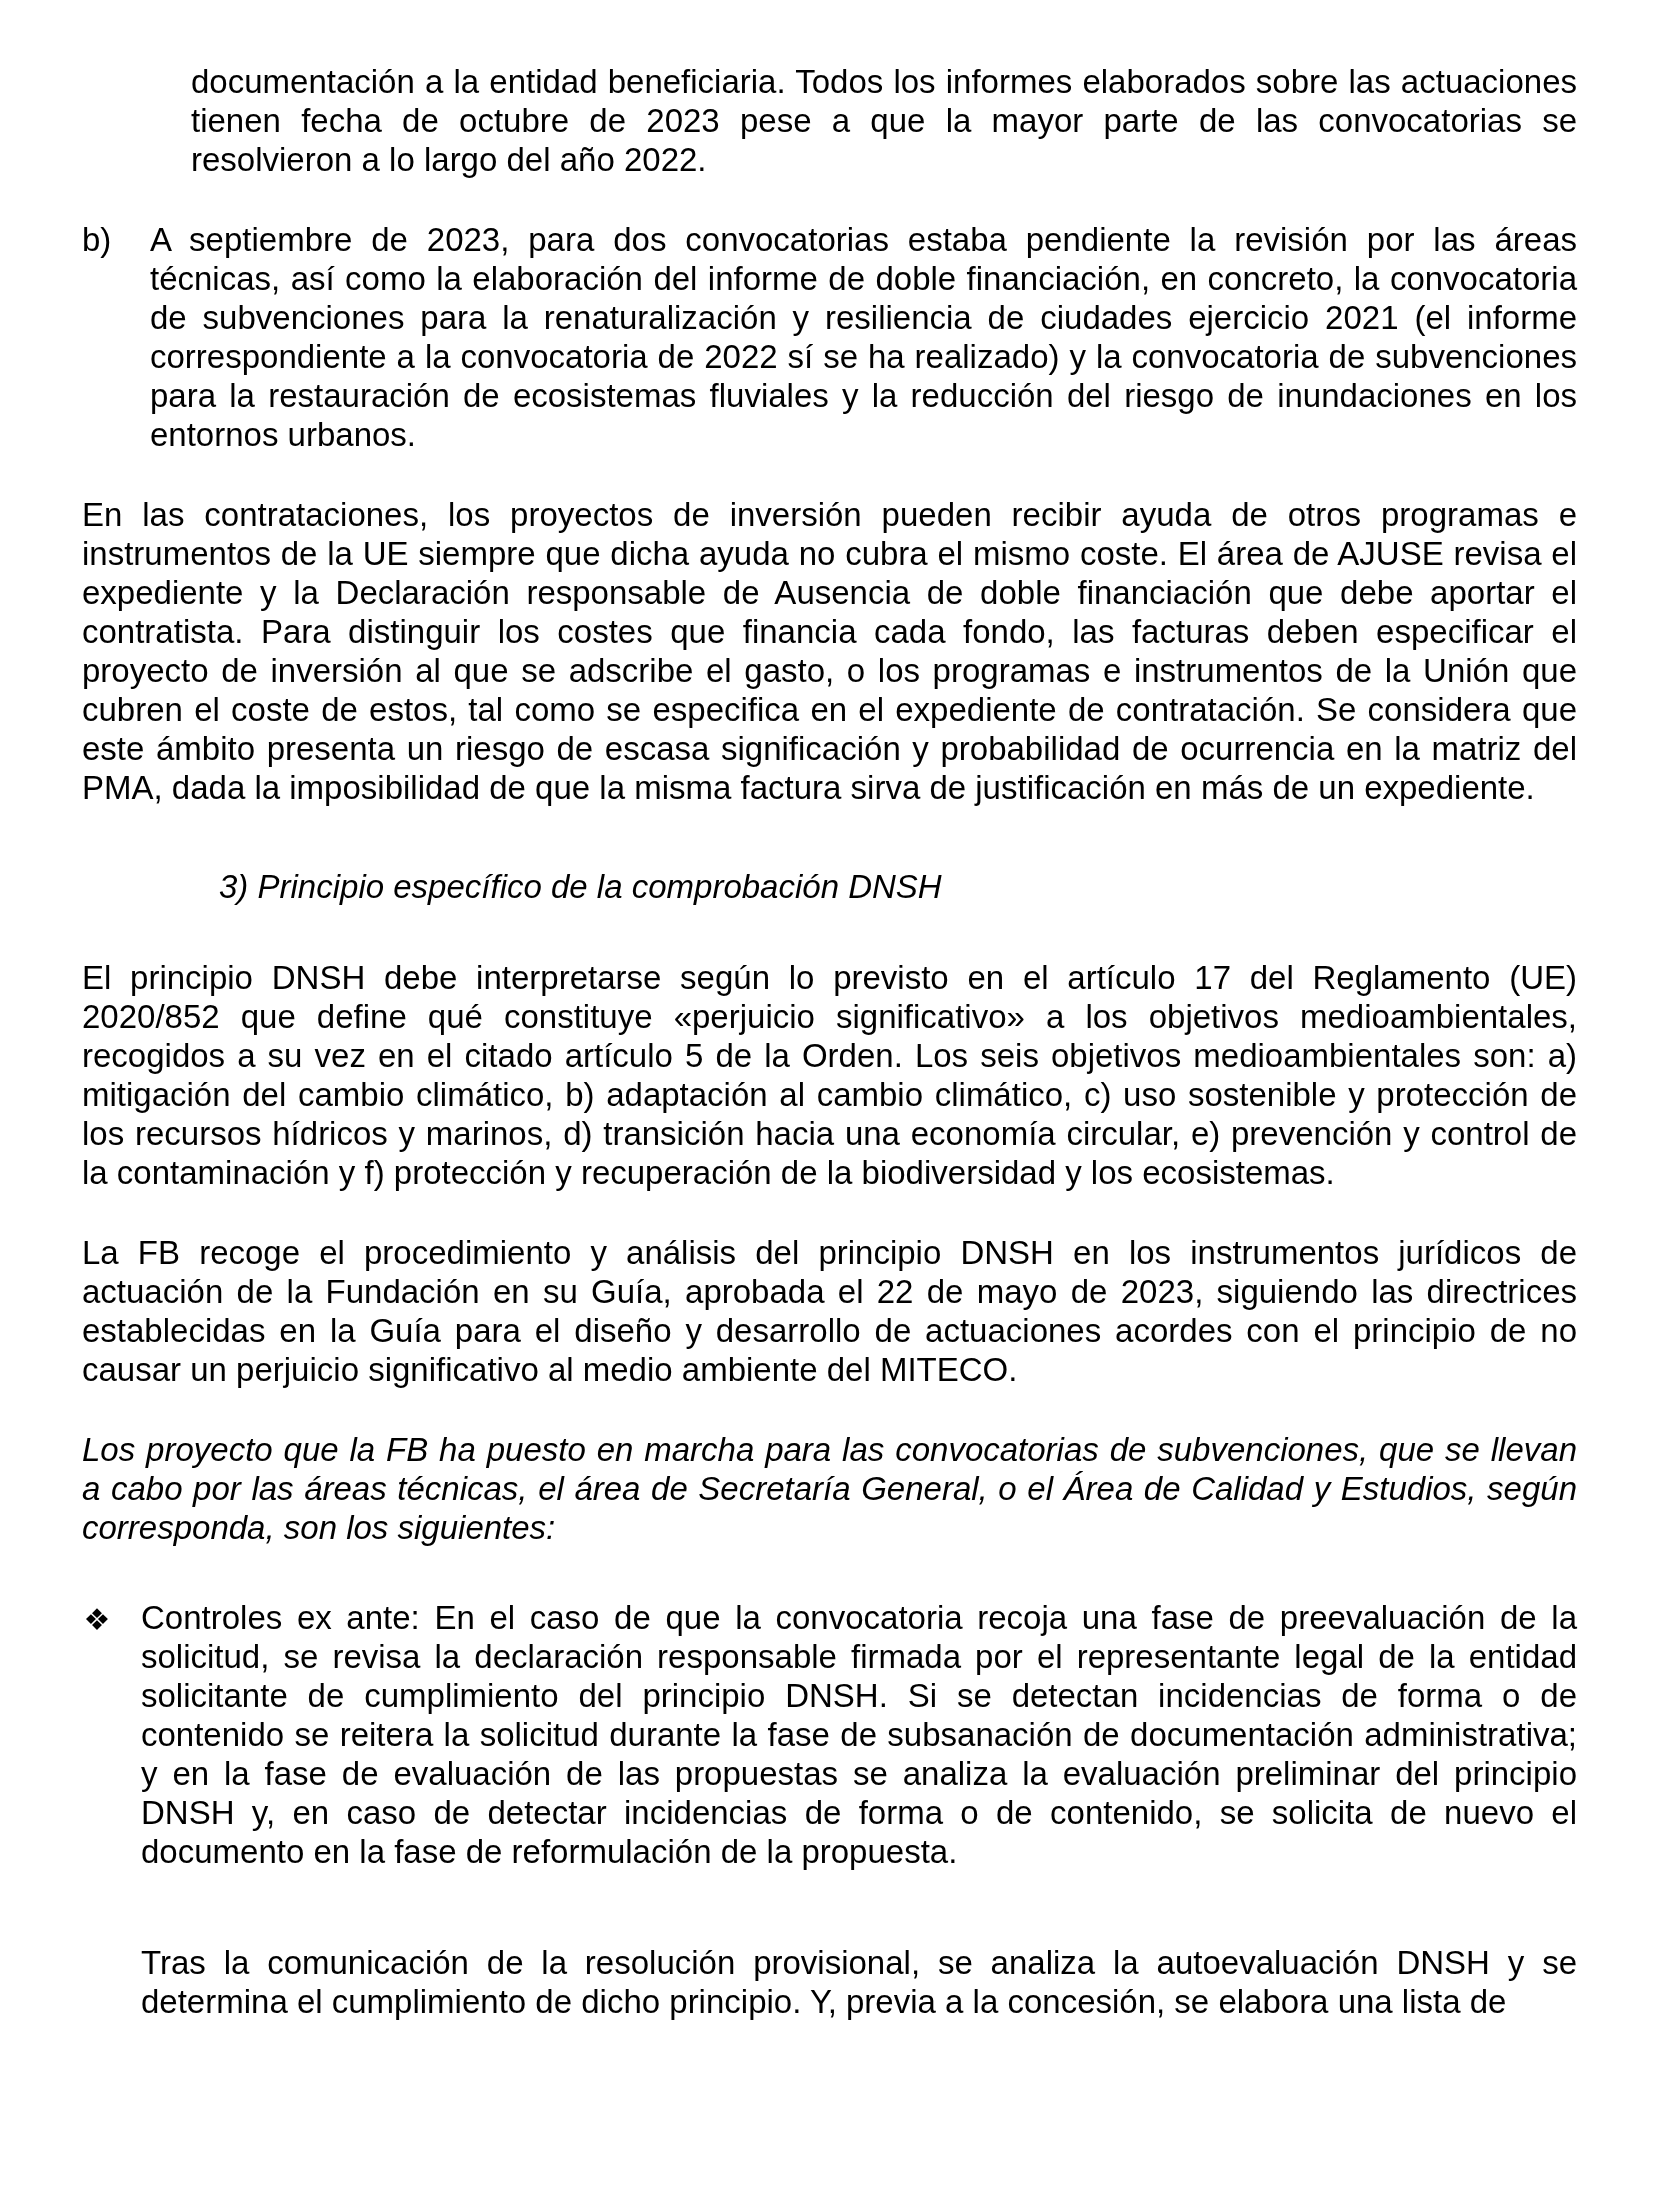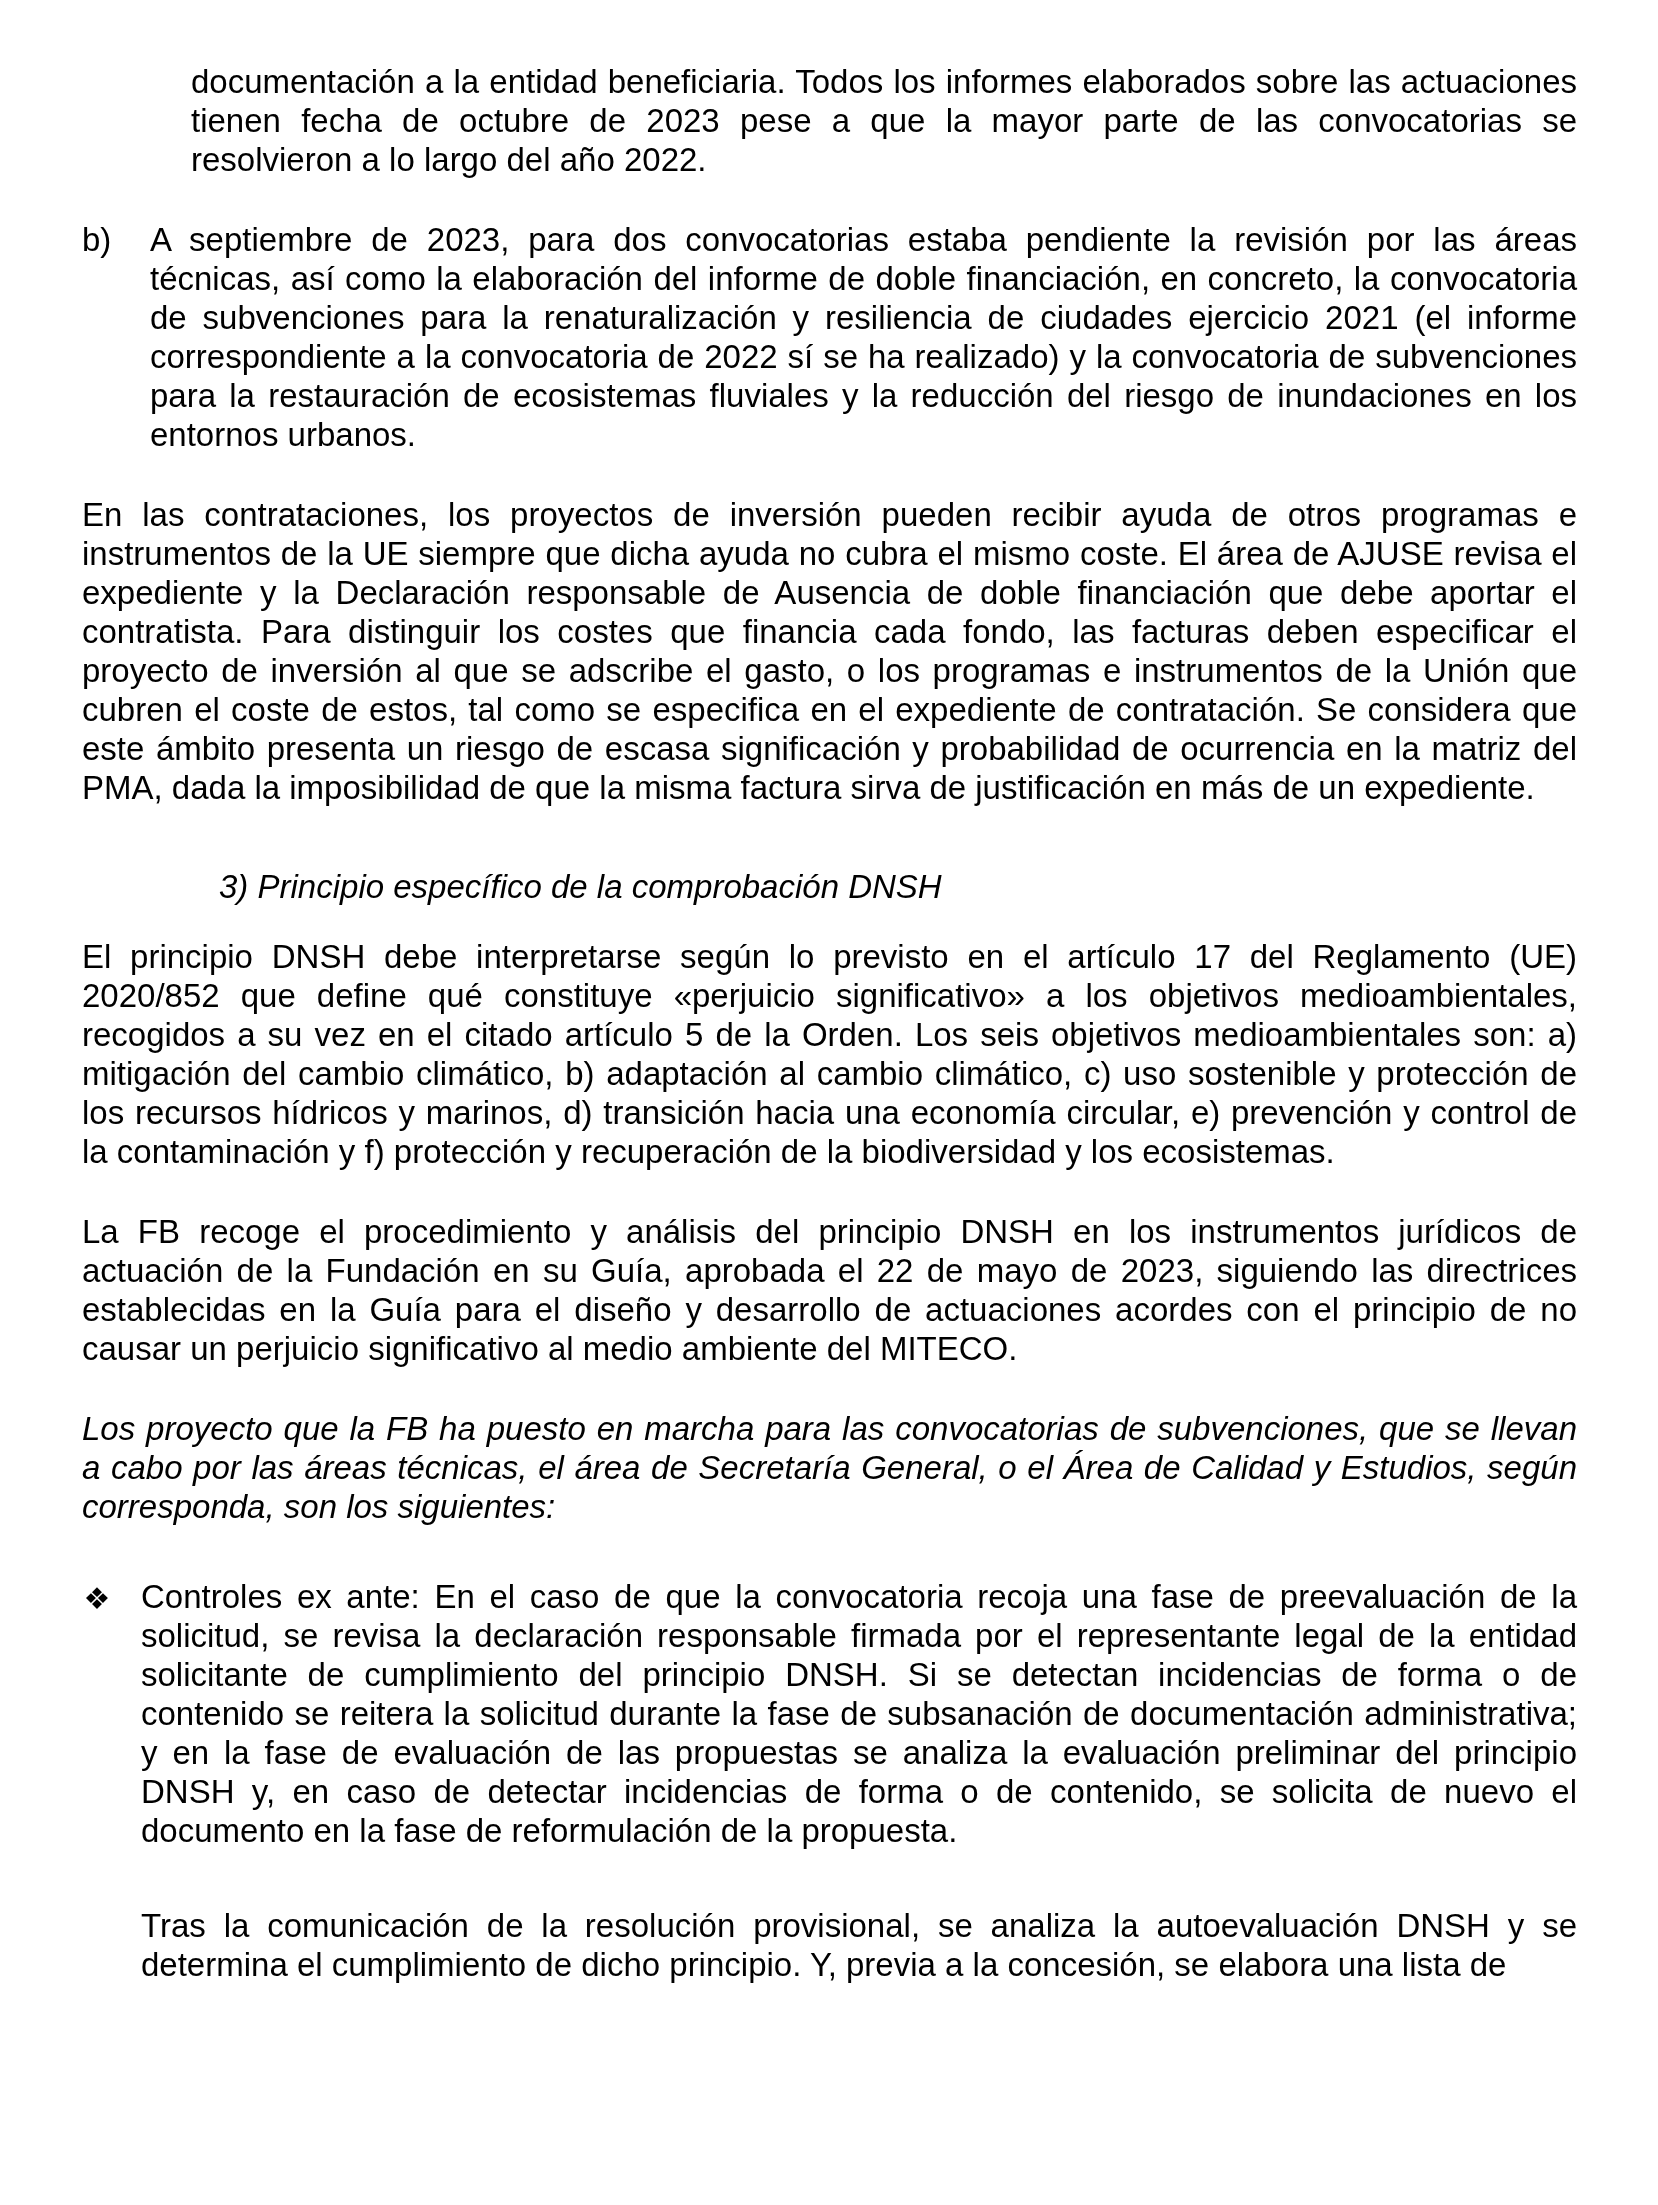--- a/index.html
+++ b/index.html
@@ -46,30 +46,30 @@
     margin-top: 51px;
   }
   .hang-bullet .bullet-marker {
     position: absolute;
     left: 1.6px;
     top: 2.4px;
     font-size: 30px;
     line-height: 39px;
   }
   .heading-italic {
-    margin: 60px 0 31px 137px;
+    margin: 60px 0 52px 137px;
     font-style: italic;
     text-align: left;
   }
   .para-italic {
     font-style: italic;
   }
   .indent-l2 {
     margin-left: 59px;
-    margin-top: 56px;
+    margin-top: 72px;
   }
   .seg-bold   { font-weight: normal; }
   .seg-italic { font-style: italic; }
   .seg-underline {
     text-decoration-thickness: 3.2px;
     text-underline-offset: 4.8px;
   }
 </style>
 </head>
 <body>

